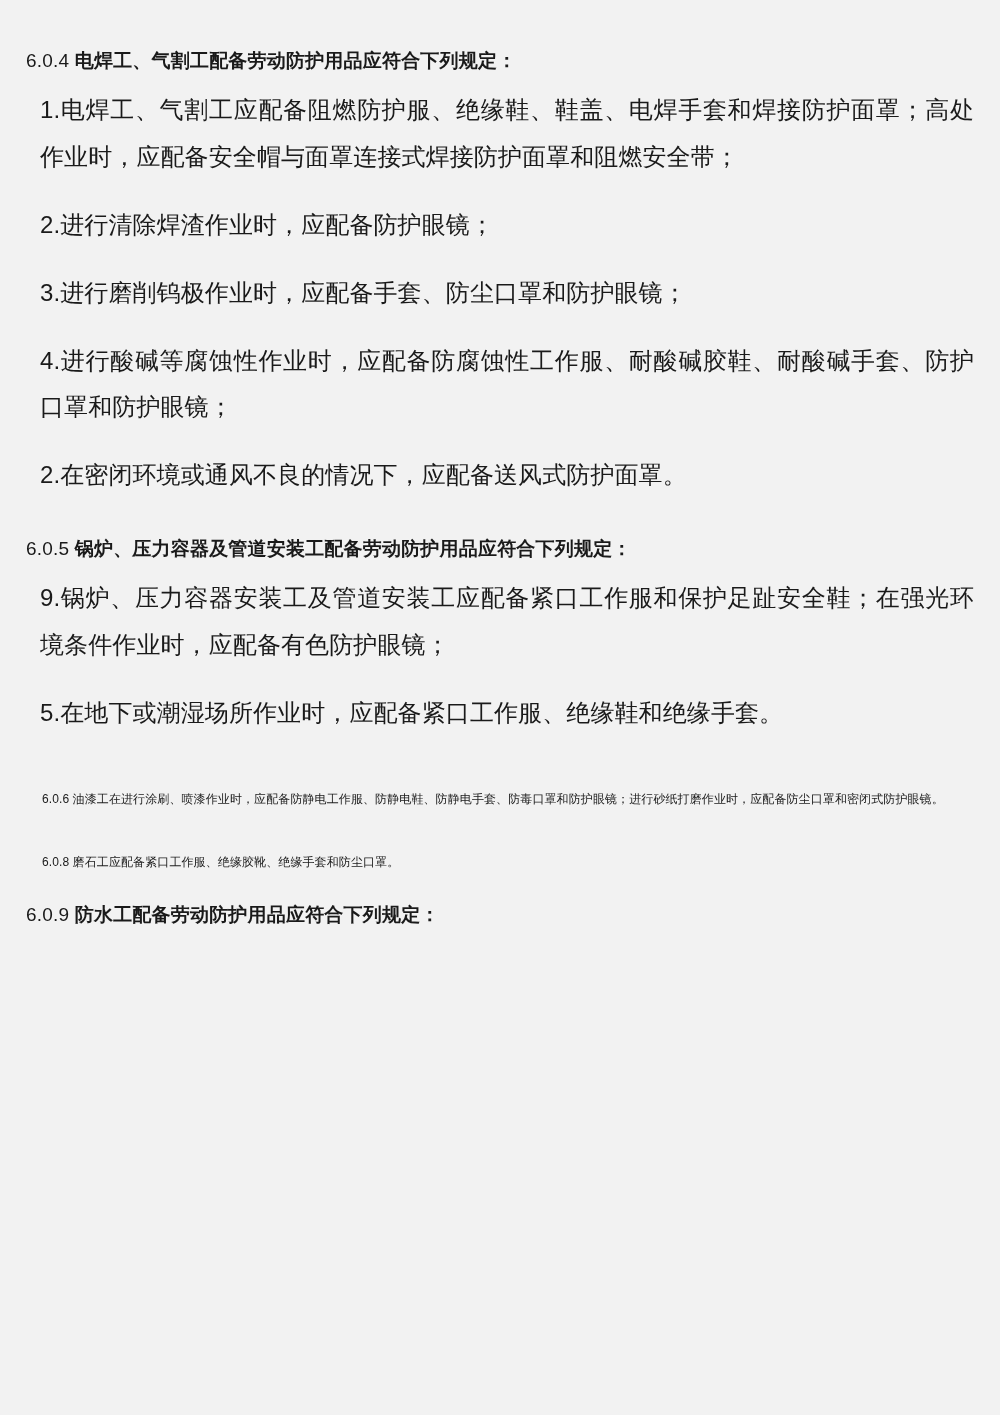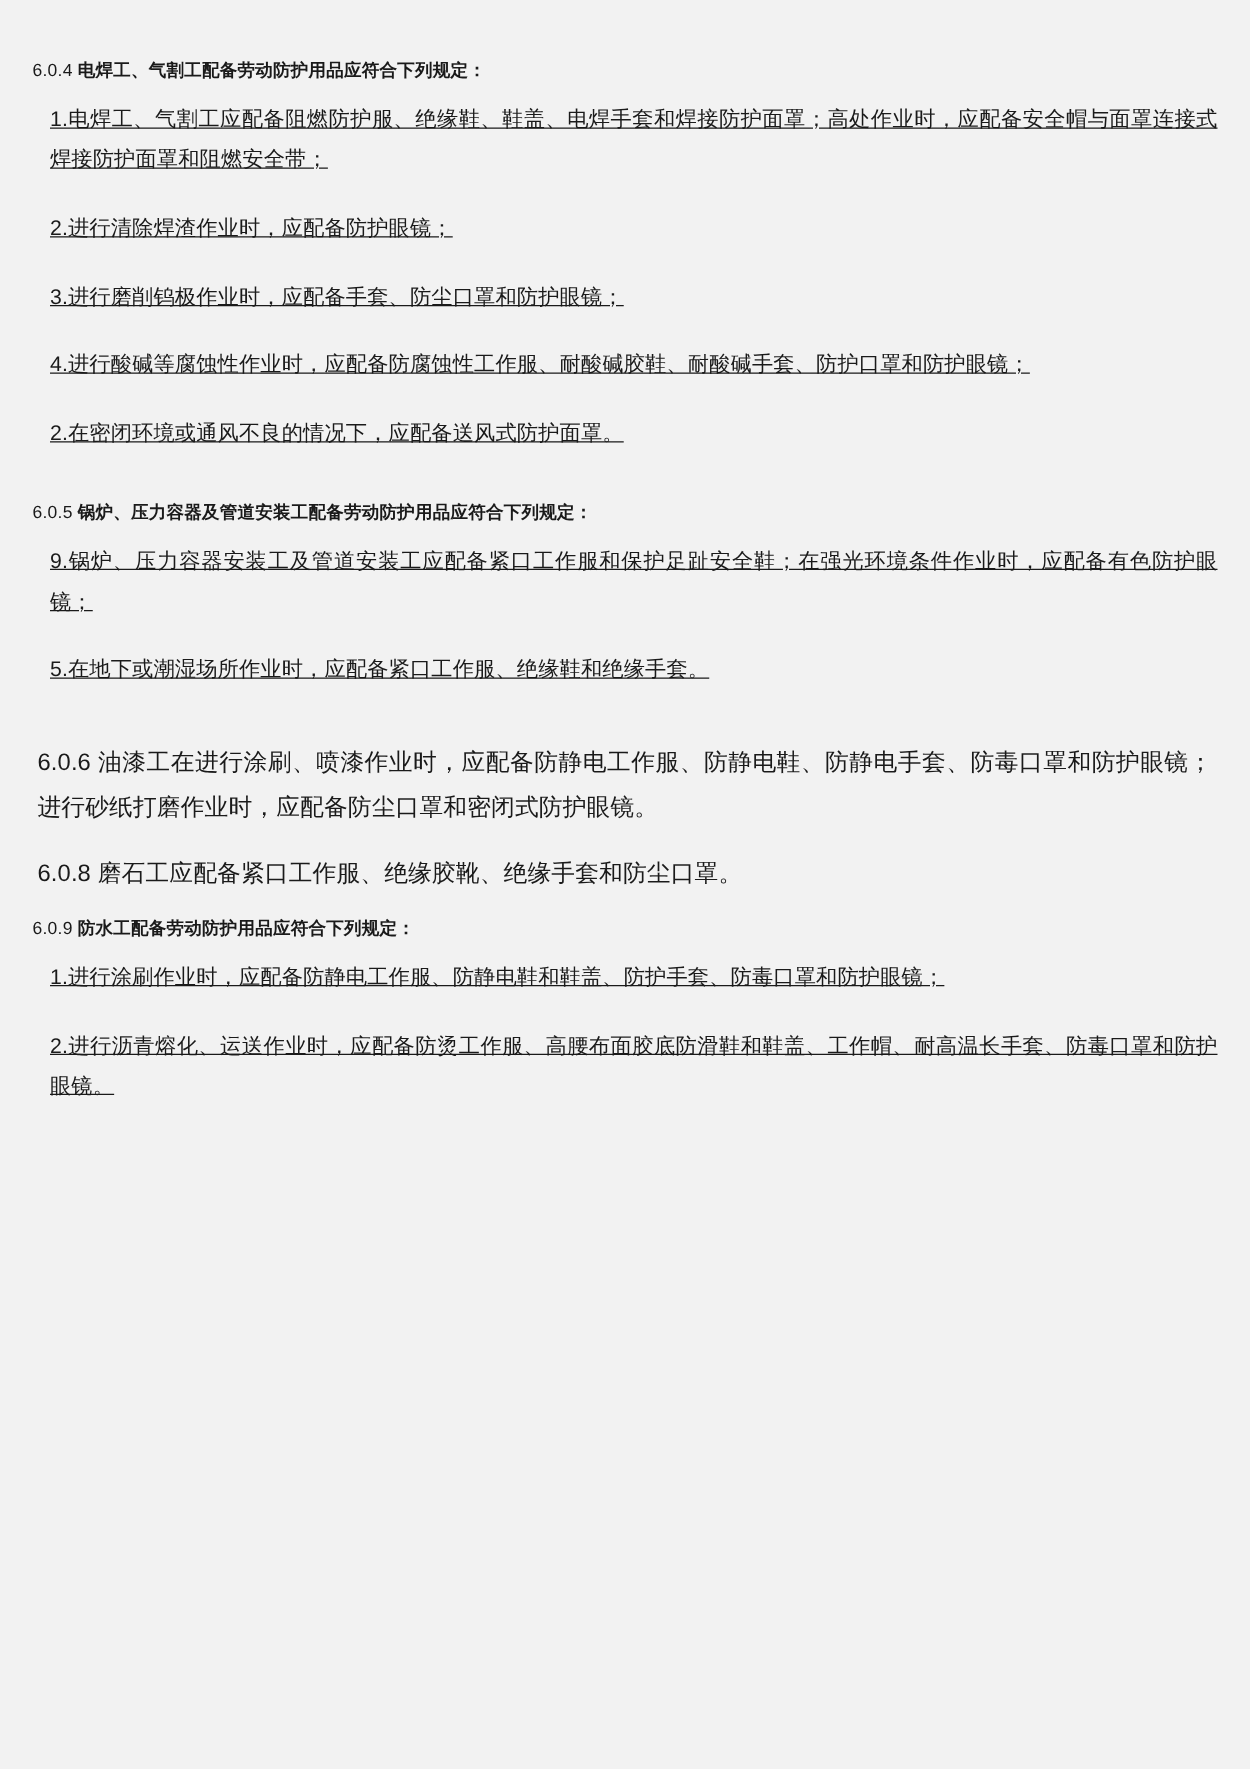--- a/index.html
+++ b/index.html
@@ -14,44 +14,43 @@
     color: #1a1a1a;
     -webkit-font-smoothing: antialiased;
   }
   .page {
     width: 1000px;
     box-sizing: border-box;
     padding: 46px 26px 10px 26px;
     background: #f2f2f2;
   }
   .clause-head {
-    font-size: 14px;
+    font-size: 19px;
     line-height: 1.55;
     margin: 0 0 10px 0;
     letter-spacing: 0.2px;
   }
   .clause-head .num {
     font-weight: normal;
   }
   .clause-head .bold {
     font-weight: bold;
   }
   .item {
-    font-size: 17px;
+    font-size: 24px;
     line-height: 1.92;
     margin: 0 0 6px 0;
     padding-left: 14px;
     text-align: justify;
     letter-spacing: 0.1px;
-    text-decoration: underline;
   }
   .para {
-    font-size: 19px;
+    font-size: 12px;
     line-height: 1.92;
-    margin: 4px;
+    margin: 16px;
     text-align: justify;
     letter-spacing: 0.1px;
   }
   .block {
     margin-bottom: 0;
   }
   .gap-lg { height: 30px; }
   .gap-md { height: 20px; }
   .gap-sm { height: 10px; }
   .gap-xs { height: 4px; }
@@ -105,24 +104,20 @@
     <p class="para">6.0.8 磨石工应配备紧口工作服、绝缘胶靴、绝缘手套和防尘口罩。</p>
   </div>
 
   <div class="gap-sm"></div>
 
   <div class="block">
     <p class="clause-head">
       <span class="num">6.0.9</span>
       <span class="bold">防水工配备劳动防护用品应符合下列规定：</span>
     </p>
-    <div class="group-items">
-      <p class="item">1.进行涂刷作业时，应配备防静电工作服、防静电鞋和鞋盖、防护手套、防毒口罩和防护眼镜；</p>
-      <p class="item">2.进行沥青熔化、运送作业时，应配备防烫工作服、高腰布面胶底防滑鞋和鞋盖、工作帽、耐高温长手套、防毒口罩和防护眼镜。</p>
-    </div>
   </div>
 
   <div class="gap-lg"></div>
   <div class="gap-md"></div>
 
   <div class="block">
   </div>
 
 </div>
 

